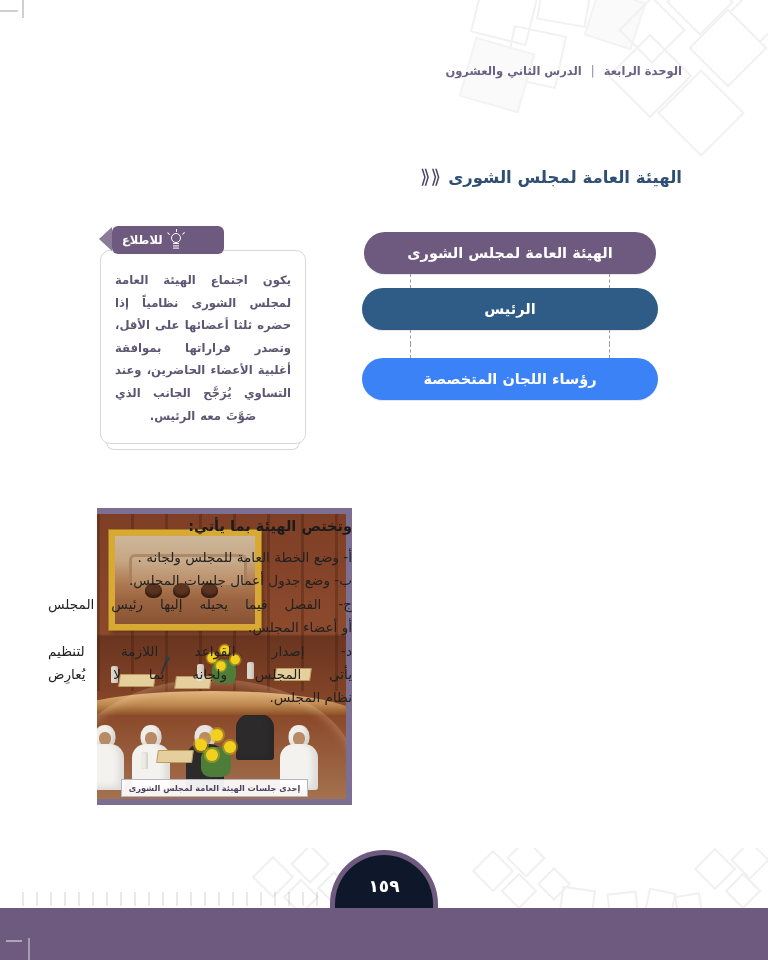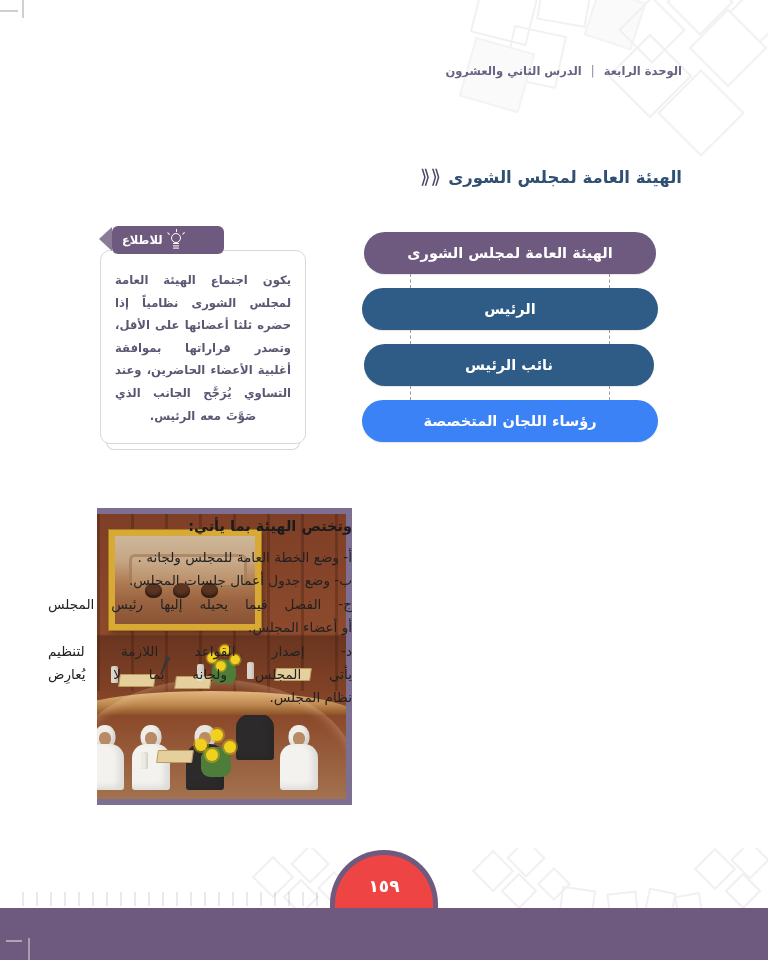--- a/index.html
+++ b/index.html
@@ -539,21 +539,21 @@
     transform: rotate(45deg);
   }
   .page-number-bubble {
     position: absolute;
     left: 50%;
     transform: translateX(-50%);
     bottom: 52px;
     width: 108px;
     height: 58px;
     border-radius: 56px 56px 0 0;
-    background: #ef4444;
+    background: #0f172a;
     border: 5px solid #6e5a7f;
     border-bottom: none;
     box-sizing: border-box;
     display: flex;
     align-items: center;
     justify-content: center;
     z-index: 4;
   }
   .page-number-bubble span {
     color: #ffffff;
@@ -627,23 +627,20 @@
 
 <div class="flowchart">
   <div class="flow-box lvl0">
     <span>الهيئة العامة لمجلس الشورى</span>
   </div>
   <div class="flow-gap"></div>
   <div class="flow-box lvl1">
     <span>الرئيس</span>
   </div>
   <div class="flow-gap"></div>
-  <div class="flow-box lvl2">
-    <span>نائب الرئيس</span>
-  </div>
   <div class="flow-gap"></div>
   <div class="flow-box lvl3">
     <span>رؤساء اللجان المتخصصة</span>
   </div>
 </div>
 
 <div class="info-wrap">
   <div class="info-tab">
     <span class="info-tab-label">للاطلاع</span>
     <span class="bulb-icon">
@@ -723,20 +720,23 @@
     </div>
     <div class="ph-flowers" style="left:96px; bottom:22px;">
       <span class="leafy"></span>
       <span class="bloom b1"></span>
         <span class="bloom b2"></span>
       <span class="bloom b3"></span>
         <span class="bloom b4"></span>
     </div>
   </div>
 
+  <div class="photo-caption">
+    <span>إحدى جلسات الهيئة العامة لمجلس الشورى</span>
+  </div>
 </div>
 
 <div class="prose">
   <div class="prose-heading">وتختص الهيئة بما يأتي:</div>
   <div class="prose-line">أ- وضع الخطة العامة للمجلس ولجانه .</div>
   <div class="prose-line">ب- وضع جدول أعمال جلسات المجلس.</div>
   <div class="prose-line stretch">ج- الفصل فيما يحيله إليها رئيس المجلس</div>
   <div class="prose-line">أو أعضاء المجلس.</div>
   <div class="prose-line stretch">د- إصدار القواعد اللازمة لتنظيم</div>
   <div class="prose-line stretch">يأتي المجلس ولجانه بما لا يُعارِض</div>

